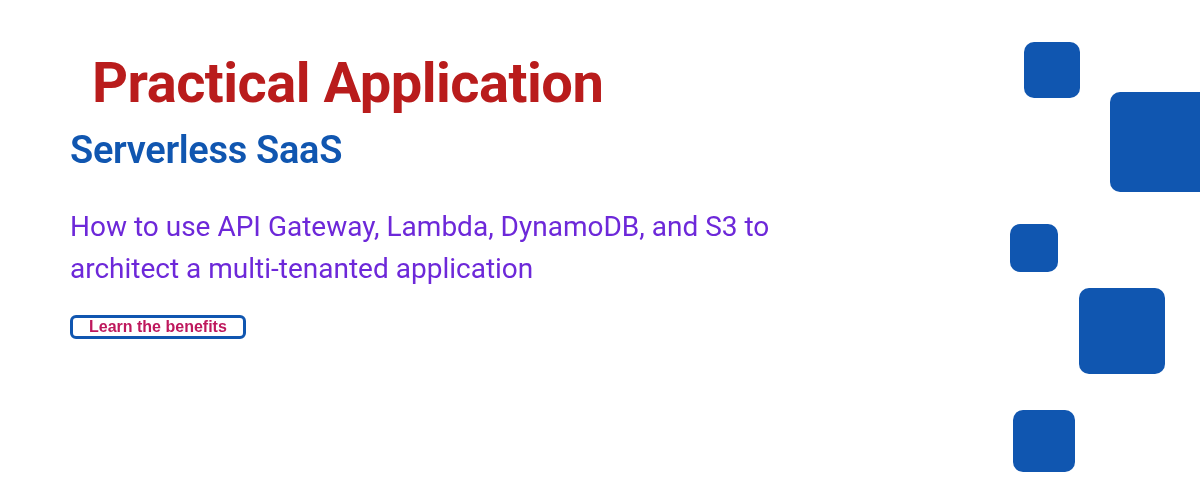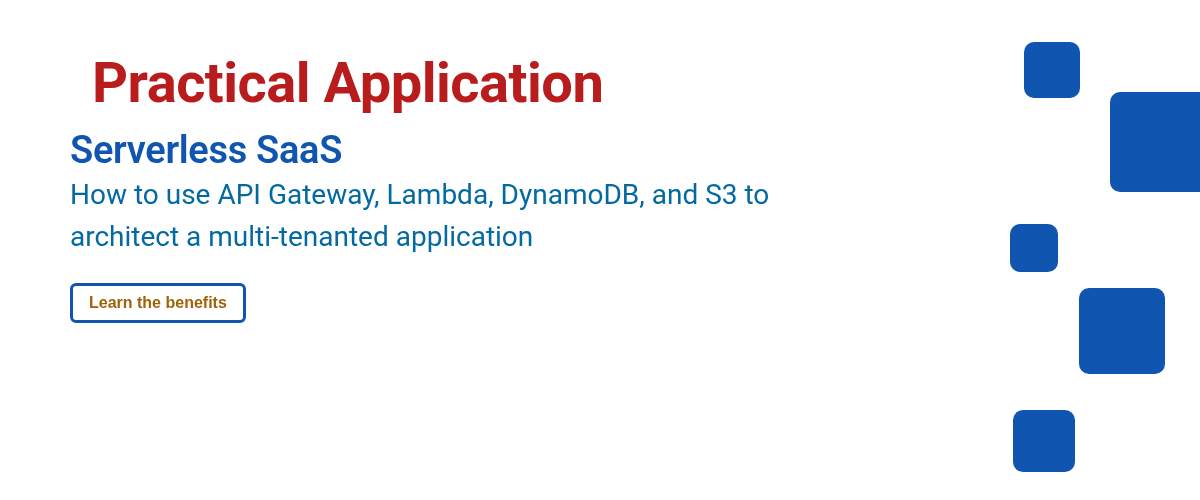--- a/index.html
+++ b/index.html
@@ -32,41 +32,41 @@
       color: #b91c1c;
       margin-bottom: 12px;
       letter-spacing: -0.5px;
       margin-left: 22px;
     }
     
     .subheading {
       font-size: 38px;
       font-weight: 600;
       color: #1056b0;
-      margin-bottom: 2px;
+      margin-bottom: 34px;
       letter-spacing: -0.3px;
     }
     
     .description {
       font-size: 28px;
       font-weight: 400;
-      color: #0369a1;
+      color: #6d28d9;
       line-height: 1.5;
       margin-bottom: 25px;
       max-width: 780px;
     }
     
     .cta-button {
       display: inline-block;
       border: 3px solid #1056b0;
       border-radius: 6px;
-      padding: 8px 16px;
+      padding: 0 16px;
       font-size: 16px;
       font-weight: 700;
-      color: #a16207;
+      color: #be185d;
       background: #ffffff;
       cursor: pointer;
     }
     
     .decorative-squares {
       position: absolute;
       right: 0;
       top: 0;
       width: 200px;
       height: 500px;

